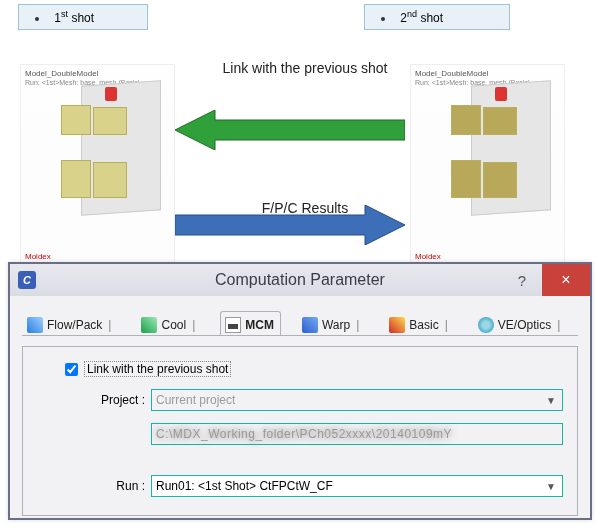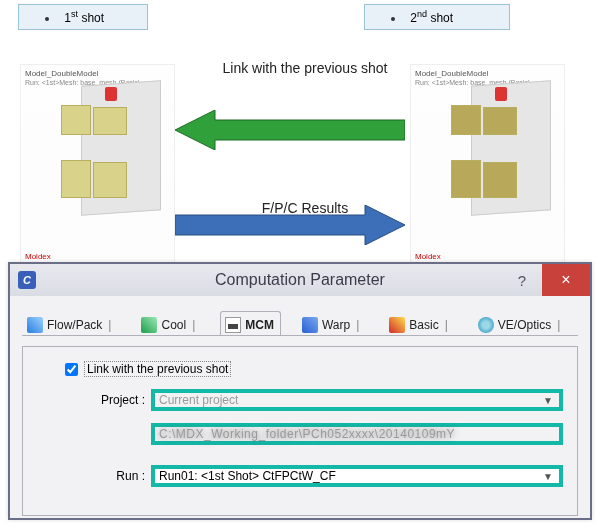--- a/index.html
+++ b/index.html
@@ -1,19 +1,19 @@
 <!DOCTYPE html>
 <html><head>
 <meta charset="utf-8">
 <style>
   * { box-sizing: border-box; margin: 0; padding: 0; }
   body { font-family: "Segoe UI", Tahoma, Arial, sans-serif; font-size: 13px; width: 601px; height: 528px; background: #fff; position: relative; }
 
   
-  .shot-label { position: absolute; top: 4px; background: #e8f1f7; border: 1px solid #9cc3d5; padding: 4px 20px 4px 26px; font-size: 12px; }
+  .shot-label { position: absolute; top: 4px; background: #e8f1f7; border: 1px solid #9cc3d5; padding: 4px 20px 4px 16px; font-size: 12px; }
   .shot-label .dot { display:inline-block; width:4px; height:4px; background:#333; border-radius:50%; vertical-align:middle; margin-right:12px;}
   #lab1 { left: 18px; width: 130px; }
   #lab2 { left: 364px; width: 146px; }
   sup { font-size: 9px; }
 
   
   .diagram-area { position:absolute; left:0; top:40px; width:601px; height:215px; }
   .model-box { position:absolute; width:155px; height:208px; border:1px solid #eee; background:linear-gradient(#fefefe,#fcfcfc); }
   #model-left { left:20px; top:24px; }
   #model-right { left:410px; top:24px; }
@@ -56,25 +56,25 @@
   .ico-warp{background:linear-gradient(45deg,#2a5fd1,#7aa8f0);border-radius:2px;}
   .ico-stress{background:linear-gradient(45deg,#d12a2a,#ffdc4a);border-radius:2px;}
   .ico-ve{background:radial-gradient(circle,#9cd8e8 30%,#3a9fc4 80%);border-radius:50%;}
 
   .panel { margin:10px 12px 0 12px; border:1px solid #b0b0b8; background:#f2f2f4; padding:14px 14px 20px 14px; height:170px;}
   .chk-row { display:flex; align-items:center; font-size:12px; margin-bottom:12px; padding-left:28px;}
   .chk-row input { margin-right:6px; width:13px; height:13px;}
   .chk-row label { border:1px dotted #888; padding:0 2px;}
   .form-row { display:flex; align-items:center; margin-bottom:12px; padding-left:48px;}
   .form-row .lbl{ width:60px; text-align:right; font-size:12px; margin-right:6px;}
-  .form-row .field { flex:1; height:22px; border:4px solid #14b8a6; background:#fff; font-size:12px; padding:2px 4px; display:flex; align-items:center; justify-content:space-between;}
+  .form-row .field { flex:1; height:22px; border:1px solid #14b8a6; background:#fff; font-size:12px; padding:2px 4px; display:flex; align-items:center; justify-content:space-between;}
   .form-row .field.disabled{ background:#f2f2f4; color:#9a9a9a;}
   .field .dd-arrow{ font-size:10px; color:#555; padding:0 2px;}
   .field.path-blur { color:transparent; text-shadow:0 0 7px rgba(80,80,80,.8); letter-spacing:.5px;}
-  .path-row { padding-left:114px; margin-bottom:20px;}
+  .path-row { padding-left:114px; margin-bottom:30px;}
   .path-row .field { width:100%; height:22px;}
 </style>
 </head>
 <body>
 
 <div class="shot-label" id="lab1">
   <span class="dot"></span>
   <span><span>1</span><sup>st</sup><span> shot</span></span>
 </div>
 <div class="shot-label" id="lab2">

